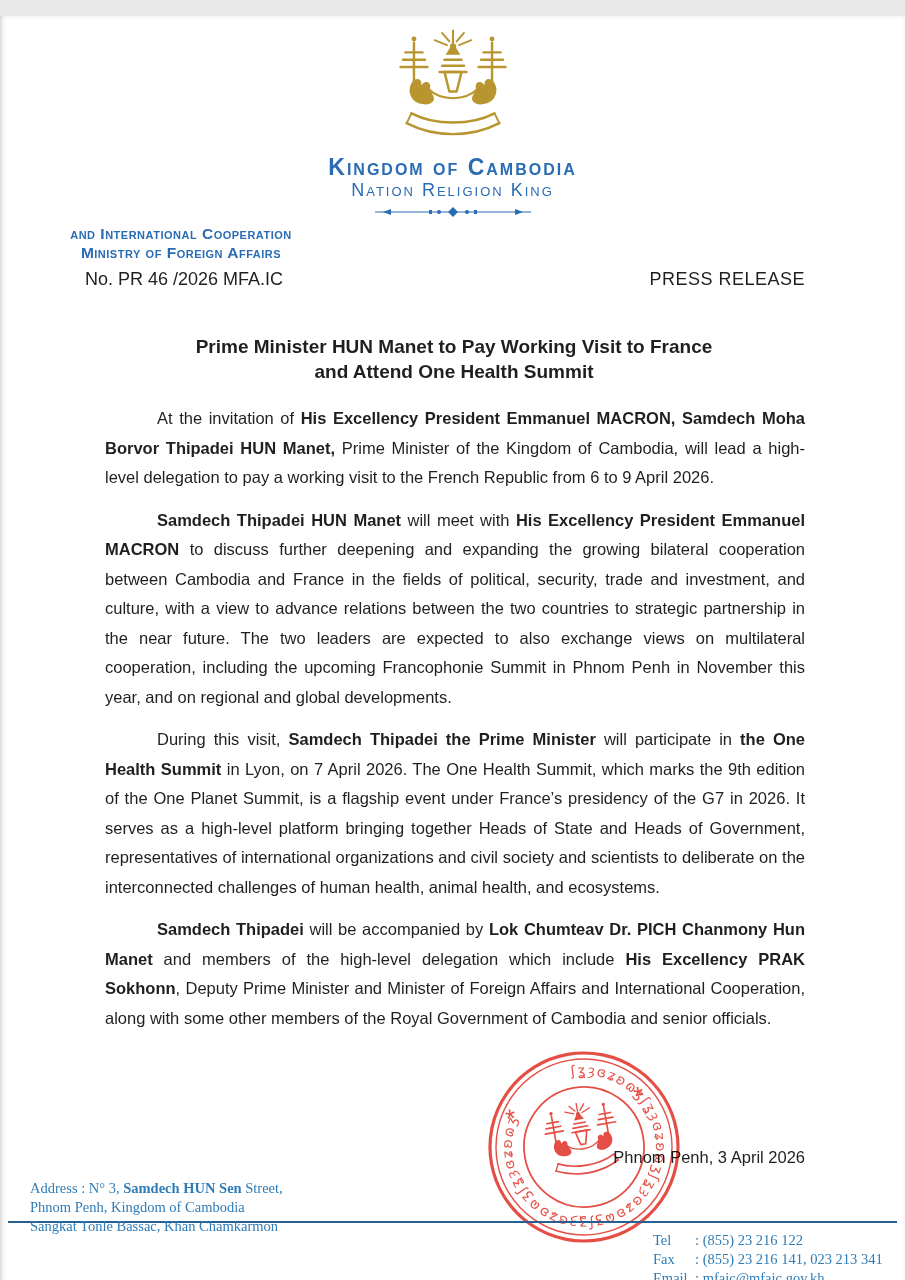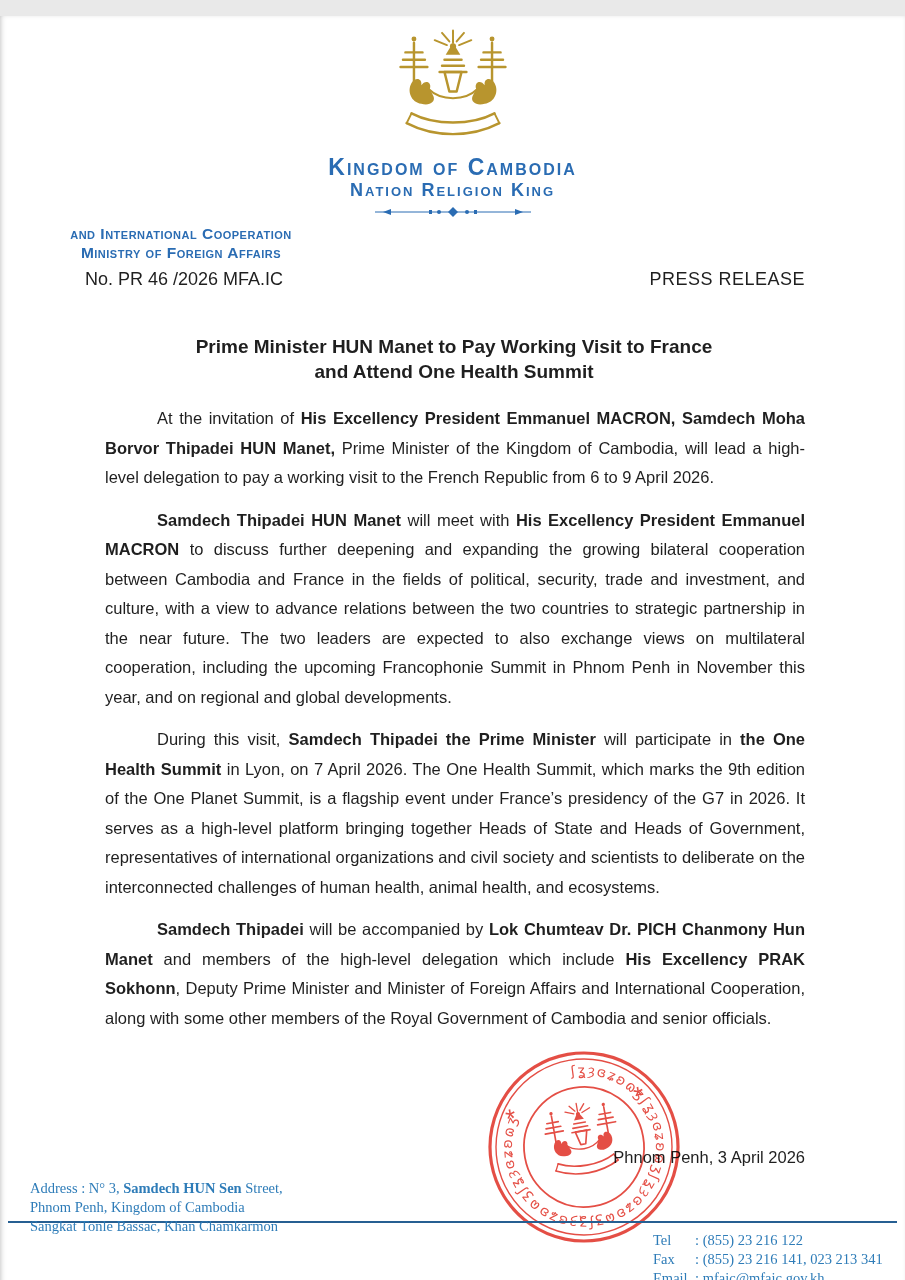--- a/index.html
+++ b/index.html
@@ -15,21 +15,21 @@
   }
   
   .emblem{position:absolute;top:12px;left:50%;transform:translateX(-50%);color:var(--emblem_gold,#b8952e);}
   .kingdom{
     position:absolute;top:138px;left:0;right:0;text-align:center;
     font-variant:small-caps;font-weight:bold;font-size:23px;letter-spacing:2px;
     color:var(--header_blue,#2a6cb3);
   }
   .motto{
     position:absolute;top:164px;left:0;right:0;text-align:center;
-    font-variant:small-caps;font-weight:bold;font-size:18px;letter-spacing:2px;
+    font-variant:small-caps;font-weight:normal;font-size:18px;letter-spacing:2px;
     color:var(--header_blue,#2a6cb3);
   }
   .ornament{position:absolute;top:188px;left:50%;transform:translateX(-50%);color:var(--header_blue,#2a6cb3);}
   .ministry{
     position:absolute;top:208px;left:36px;width:290px;text-align:center;
     font-variant:small-caps;font-weight:bold;font-size:15.5px;line-height:19px;letter-spacing:.5px;
     color:var(--header_blue,#2a6cb3);
   }
   .docline{
     position:absolute;top:253px;left:85px;right:100px;

